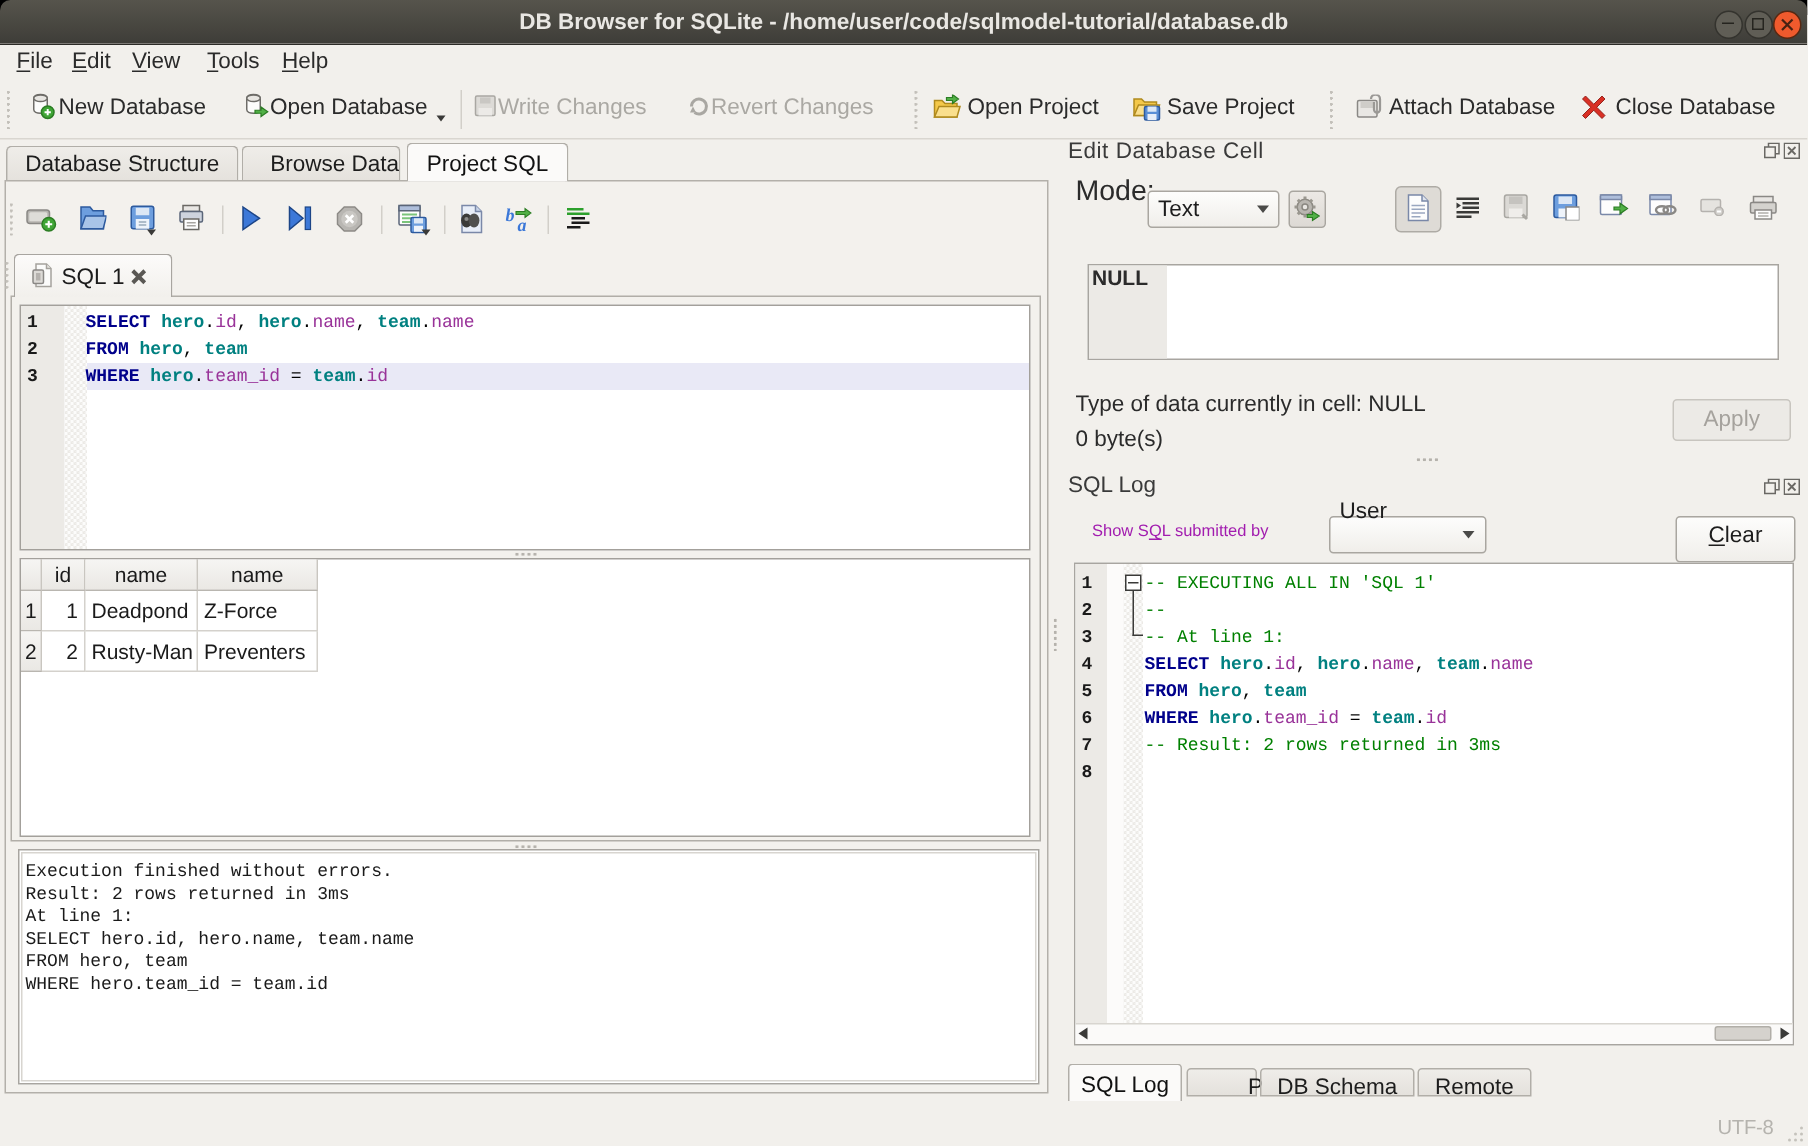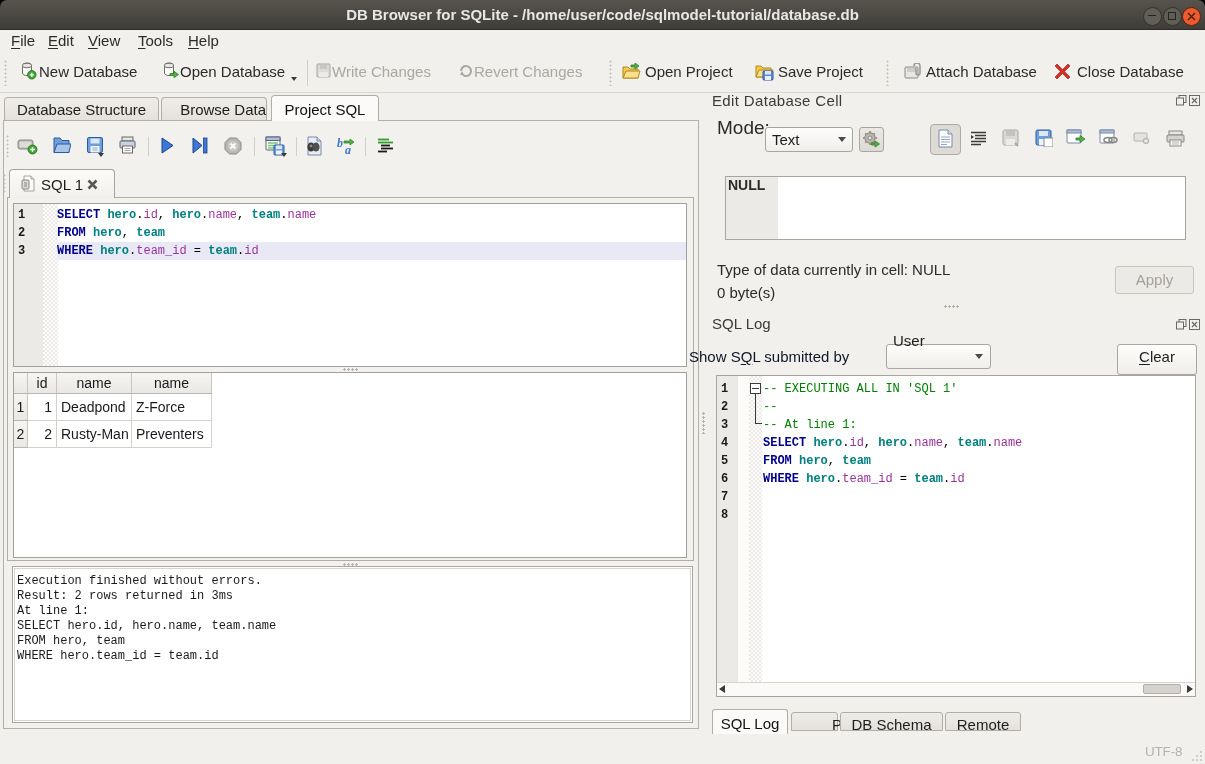--- a/index.html
+++ b/index.html
@@ -350,21 +350,21 @@
 
 <div class="abs docktitle" style="left:712px;top:315px;">SQL Log</div>
 <svg class="abs" style="left:1176px;top:319px" width="11" height="11">
     <rect x="3" y="0.5" width="7" height="7" fill="none" stroke="#6a6864"></rect>
     <rect x="0.5" y="3" width="7" height="7" fill="#f2f0ec" stroke="#6a6864"></rect>
   </svg>
 <svg class="abs" style="left:1189px;top:319px" width="11" height="11">
     <rect x="0.5" y="0.5" width="10" height="10" fill="none" stroke="#6a6864"></rect>
     <path d="M3 3 L8 8 M8 3 L3 8" stroke="#6a6864" stroke-width="1.2"></path>
   </svg>
-<div class="abs" style="left:689px;top:348px;font-size:15px;color:#0f172a;">Show S<u style="text-underline-offset:2px">Q</u>L submitted by</div>
+<div class="abs" style="left:728px;top:348px;font-size:11px;color:#a21caf;">Show S<u style="text-underline-offset:2px">Q</u>L submitted by</div>
 <div class="abs ctl" style="left:886px;top:344px;width:105px;height:25px;"></div>
 <div class="abs" style="left:893px;top:332px;font-size:15px;color:#1d1d1d;">User</div>
 <div class="abs combo-arrow" style="left:975px;top:354px;"></div>
 <div class="abs ctl" id="clearbtn"><u style="text-underline-offset:2px">C</u>lear</div>
 
 <div class="abs" id="rlog">
   <div class="abs" id="rgutter"></div>
   <div class="abs" id="rfoldw"></div>
     <div class="abs" id="rfold"></div>
   <div class="abs rnum" style="top:4px">1</div>
@@ -378,20 +378,21 @@
   <div class="abs" style="left:33px;top:7px;width:11px;height:11px;background:#fff;border:1px solid #3a3a38;box-sizing:border-box;"></div>
   <div class="abs" style="left:35px;top:12px;width:7px;height:1px;background:#3a3a38;"></div>
   <div class="abs" style="left:38px;top:18px;width:1px;height:30px;background:#3a3a38;"></div>
   <div class="abs" style="left:38px;top:47px;width:7px;height:1px;background:#3a3a38;"></div>
   <div class="abs code rline cmt" style="top:4px;left:46px">-- EXECUTING ALL IN 'SQL 1'</div>
   <div class="abs code rline cmt" style="top:22px;left:46px">--</div>
   <div class="abs code rline cmt" style="top:40px;left:46px">-- At line 1:</div>
   <div class="abs code rline" style="top:58px;left:46px"><span class="kw">SELECT</span> <span class="tbl">hero</span>.<span class="idf">id</span>, <span class="tbl">hero</span>.<span class="idf">name</span>, <span class="tbl">team</span>.<span class="idf">name</span></div>
   <div class="abs code rline" style="top:76px;left:46px"><span class="kw">FROM</span> <span class="tbl">hero</span>, <span class="tbl">team</span></div>
   <div class="abs code rline" style="top:94px;left:46px"><span class="kw">WHERE</span> <span class="tbl">hero</span>.<span class="idf">team_id</span> = <span class="tbl">team</span>.<span class="idf">id</span></div>
+  <div class="abs code rline cmt" style="top:112px;left:46px">-- Result: 2 rows returned in 3ms</div>
 
   <div class="abs" style="left:0;top:306px;width:478px;height:14px;background:#fbfaf9;border-top:1px solid #d8d5d0;box-sizing:border-box;"></div>
   <div class="abs" style="left:2px;top:309px;width:0;height:0;border-top:4px solid transparent;border-bottom:4px solid transparent;border-right:6px solid #3a3a38;"></div>
   <div class="abs" style="left:470px;top:309px;width:0;height:0;border-top:4px solid transparent;border-bottom:4px solid transparent;border-left:6px solid #3a3a38;"></div>
   <div class="abs" style="left:426px;top:308px;width:38px;height:10px;background:#d5d2cd;border:1px solid #b1aea8;border-radius:2px;box-sizing:border-box;"></div>
 </div>
 
 <div class="abs" style="left:712px;top:709px;width:76px;height:25px;background:#fbfaf9;border:1px solid #b1aea8;border-bottom:none;border-radius:3px 3px 0 0;font-size:15px;color:#111;text-align:center;box-sizing:border-box;padding-top:5px;">SQL Log</div>
 <div class="abs btab" style="left:791px;width:47px;padding-left:40px;">Plot</div>
 <div class="abs btab" style="left:840px;width:103px;">DB Schema</div>

